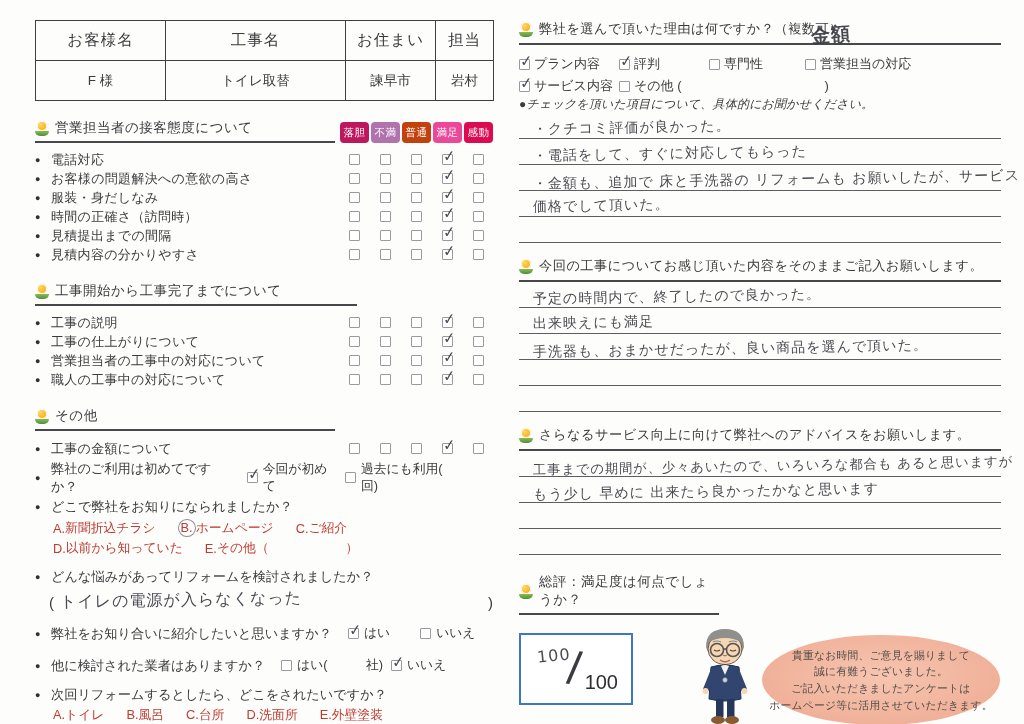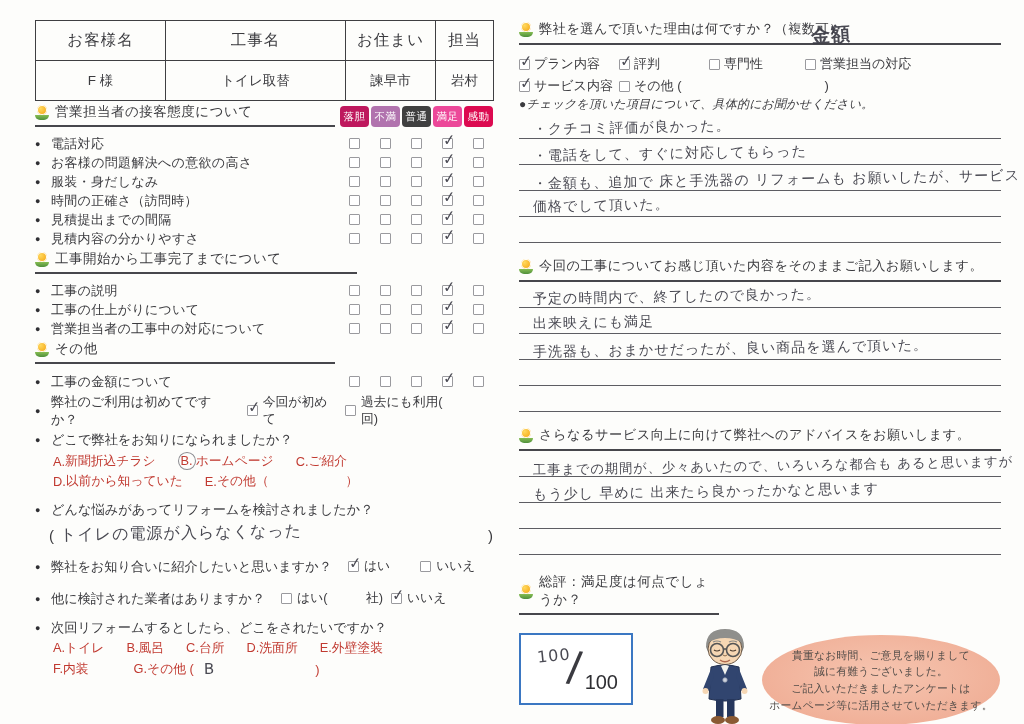--- a/index.html
+++ b/index.html
@@ -12,21 +12,21 @@
   .col.right { left:519px; width:482px; }
 
   
   .info-table { width:100%; border-collapse:collapse; table-layout:fixed; }
   .info-table th, .info-table td { border:1.8px solid #3f3f42; text-align:center; height:40px; font-weight:normal; }
   .info-table th { font-size:15.5px; letter-spacing:1px; }
   .info-table td { font-size:13.5px; }
   .cw0{width:130px}.cw1{width:180px}.cw2{width:90px}.cw3{width:58px}
 
   
-  .sec-head { display:flex; align-items:flex-end; margin-top:2px; }
+  .sec-head { display:flex; align-items:flex-end; margin-top:18px; }
   .head-line { display:flex; align-items:center; border-bottom:2px solid #47474c; padding-bottom:4px; }
   .w300{width:300px}.w320{width:322px}.w195{width:200px}
   .sec-title { font-size:13.5px; font-weight:500; letter-spacing:.5px; }
   .sec-icon { position:relative; width:14px; height:15px; margin-right:6px; flex:0 0 14px; }
   .sec-icon::before { content:""; position:absolute; top:0; left:2px; width:10px; height:10px; border-radius:50%;
                       background:radial-gradient(circle at 35% 35%, #ffd95e, #f49c04); box-shadow:0 0 0 1px #fff inset; }
   .sec-icon::after  { content:""; position:absolute; bottom:0; left:0; width:14px; height:5px;
                       border-radius:0 0 9px 9px; background:linear-gradient(#86bd52,#4f8f3b); }
 
   
@@ -108,21 +108,21 @@
       </table>
 
     <div class="sec-head">
       <div class="head-line w300">
         <span class="sec-icon"></span>
         <span class="sec-title">営業担当者の接客態度について</span>
       </div>
       <div class="chips">
         <span class="chip" style="background-color: #be185d;">落胆</span>
         <span class="chip" style="background-color: rgb(177, 115, 174);">不満</span>
-        <span class="chip" style="background-color: #404040;">普通</span>
+        <span class="chip" style="background-color: #c2410c;">普通</span>
         <span class="chip" style="background-color: #ec4899;">満足</span>
         <span class="chip" style="background-color: rgb(220, 10, 80);">感動</span>
       </div>
     </div>
 
     <div style="margin-top:7px">
       <div class="rrow">
         <span class="bullet"></span>
         <span class="rlabel">電話対応</span>
         <span class="boxes">
@@ -296,20 +296,41 @@
               <span class="cb checked"></span>
             </span>
           <span class="cell">
               <span class="cb"></span>
             </span>
         </span>
       </div>
       <div class="rrow">
         <span class="bullet"></span>
         <span class="rlabel">営業担当者の工事中の対応について</span>
+        <span class="boxes">
+          <span class="cell">
+              <span class="cb"></span>
+            </span>
+          <span class="cell">
+              <span class="cb"></span>
+            </span>
+          <span class="cell">
+              <span class="cb"></span>
+            </span>
+          <span class="cell">
+              <span class="cb checked"></span>
+            </span>
+          <span class="cell">
+              <span class="cb"></span>
+            </span>
+        </span>
+      </div>
+      <div class="rrow">
+        <span class="bullet"></span>
+        <span class="rlabel">職人の工事中の対応について</span>
         <span class="boxes">
           <span class="cell">
               <span class="cb"></span>
             </span>
           <span class="cell">
               <span class="cb"></span>
             </span>
           <span class="cell">
               <span class="cb"></span>
             </span>

